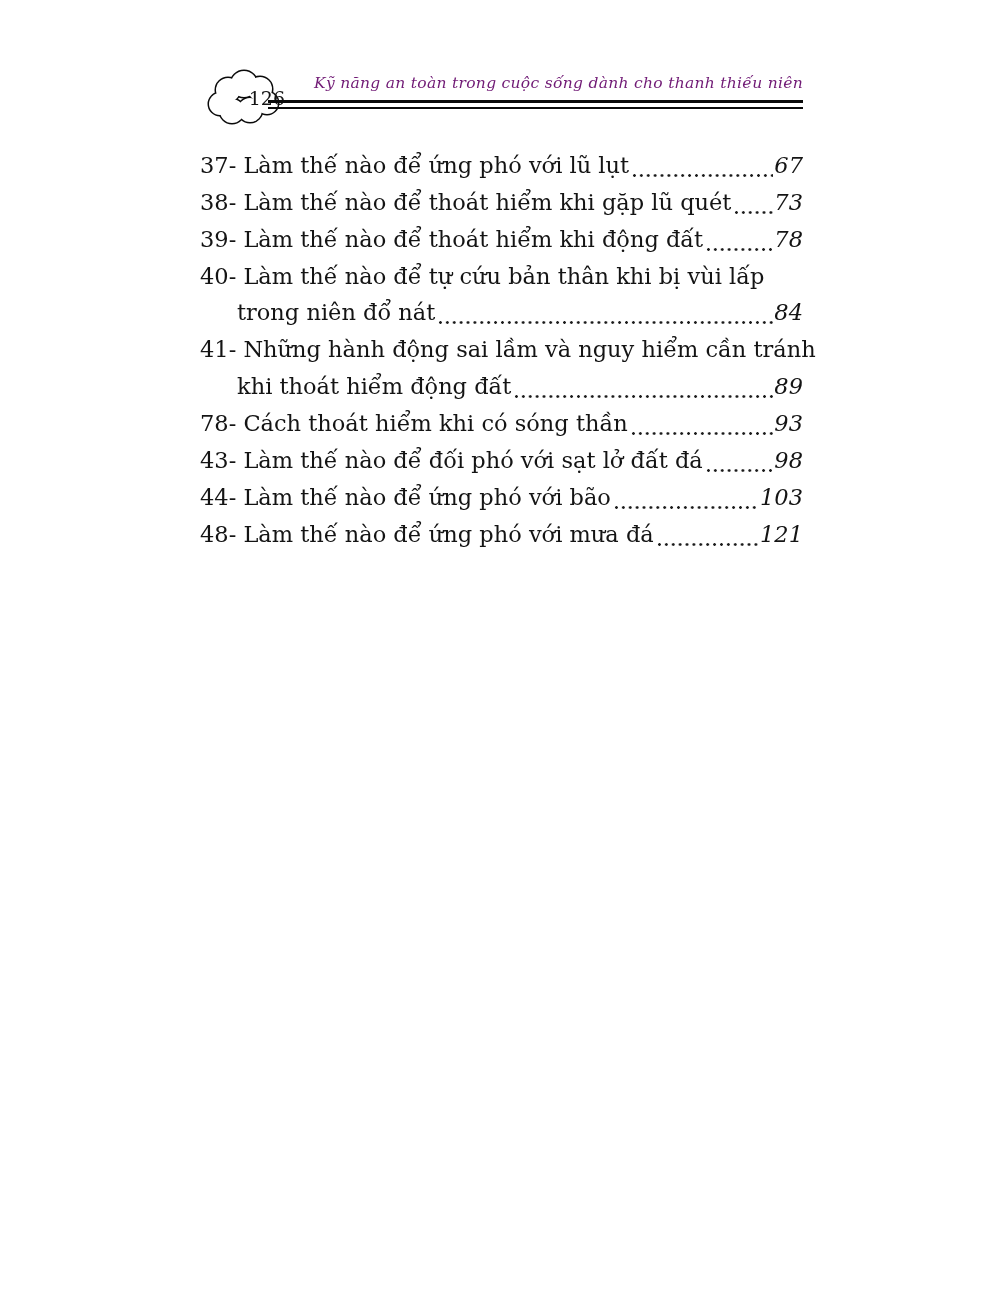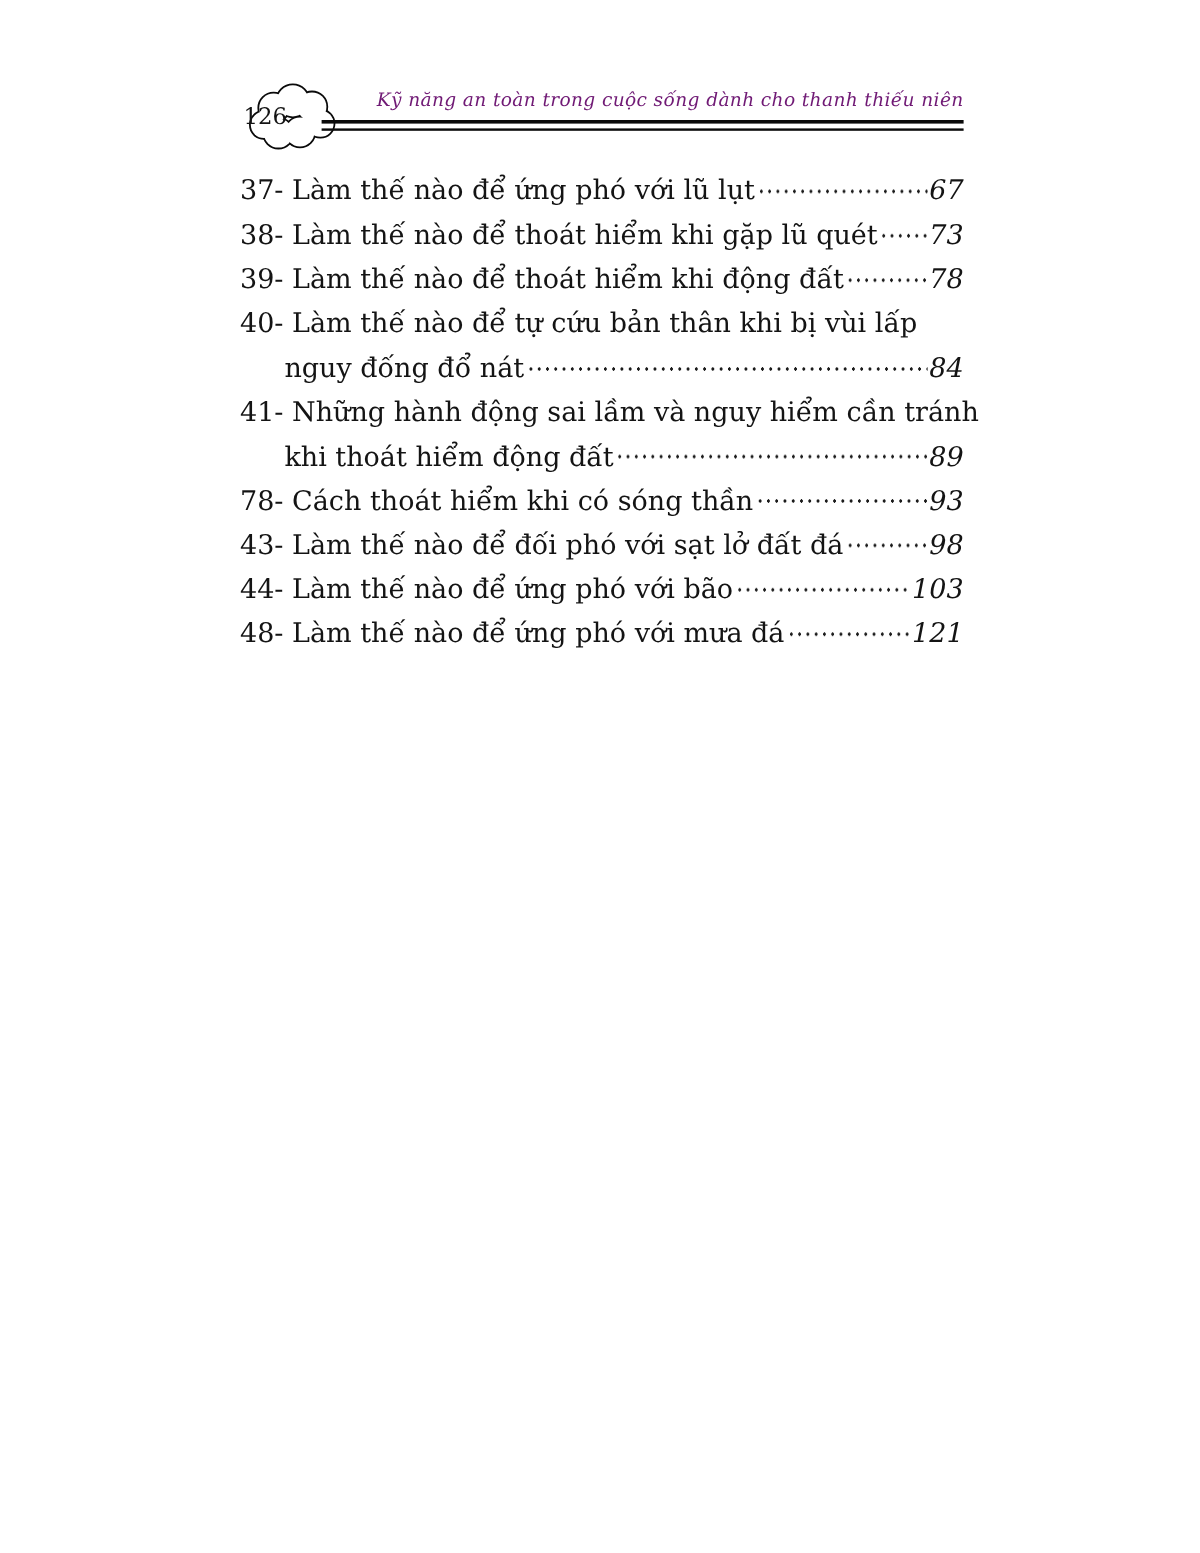--- a/index.html
+++ b/index.html
@@ -22,21 +22,21 @@
     top: 68px;
     width: 82px;
     height: 60px;
   }
   .cloud svg { position: absolute; inset: 0; width: 100%; height: 100%; }
   .cloud-num {
     position: absolute;
     left: 0; right: 0;
     top: 50%;
     transform: translateY(-52%);
-    text-align: left;
+    text-align: right;
     font-size: 19px;
   }
   .header-title {
     position: absolute;
     right: 197px;
     top: 74px;
     font-style: italic;
     font-size: 15.5px;
     letter-spacing: 0.3px;
     white-space: nowrap;
@@ -54,21 +54,21 @@
   
   .toc {
     position: absolute;
     left: 200px;
     top: 141px;
     width: 603px;
     font-size: 22.5px;
   }
   .toc-row {
     display: flex;
-    align-items: center;
+    align-items: flex-end;
     height: 36.9px;
     white-space: nowrap;
   }
   .toc-row.cont .toc-text { padding-left: 37px; }
   .toc-text { flex: 0 0 auto; }
   .leader {
     flex: 1 1 auto;
     min-width: 10px;
     height: 5px;
     margin: 0 1px 0 2px;
@@ -129,21 +129,21 @@
       </div>
       <div class="toc-row">
         <span class="toc-text">39- Làm thế nào để thoát hiểm khi động đất</span>
         <span class="leader"></span>
         <span class="page-num">78</span>
       </div>
       <div class="toc-row">
         <span class="toc-text">40- Làm thế nào để tự cứu bản thân khi bị vùi lấp</span>
       </div>
       <div class="toc-row cont">
-        <span class="toc-text">nguy đống đổ nát</span>
+        <span class="toc-text">trong niên đổ nát</span>
         <span class="leader"></span>
         <span class="page-num">84</span>
       </div>
       <div class="toc-row">
         <span class="toc-text">41- Những hành động sai lầm và nguy hiểm cần tránh</span>
       </div>
       <div class="toc-row cont">
         <span class="toc-text">khi thoát hiểm động đất</span>
         <span class="leader"></span>
         <span class="page-num">89</span>

